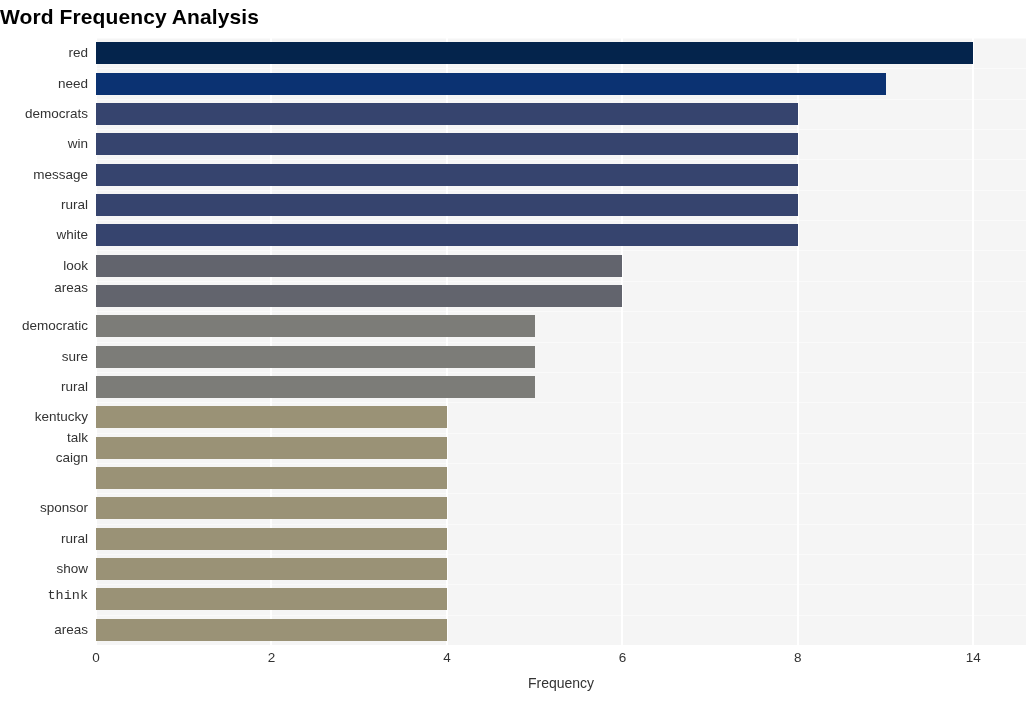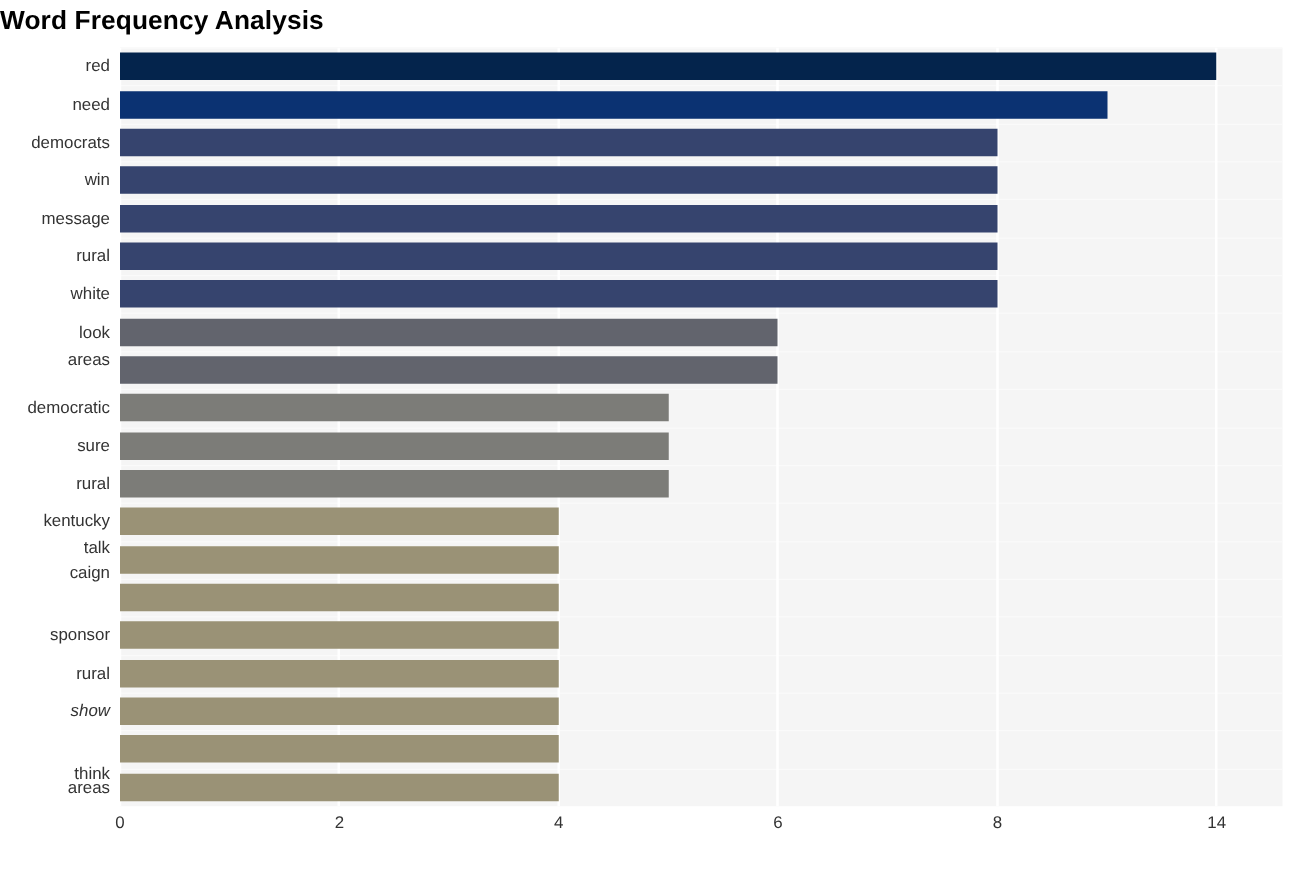--- a/index.html
+++ b/index.html
@@ -184,28 +184,29 @@
       <div class="ylabel" style="top: 220.625px;">look</div>
       <div class="ylabel" style="top: 243px;">areas</div>
       <div class="ylabel" style="top: 281.325px; padding-left: 45px;">democratic</div>
       <div class="ylabel" style="top: 311.675px;">sure</div>
       <div class="ylabel" style="top: 342.025px;">rural</div>
       <div class="ylabel" style="top: 372.375px;">kentucky</div>
       <div class="ylabel" style="top: 393px;">talk</div>
       <div class="ylabel" style="top: 413px;">caign</div>
       <div class="ylabel" style="top: 463.425px;">sponsor</div>
       <div class="ylabel" style="top: 493.775px;">rural</div>
-      <div class="ylabel" style="top: 524.125px; font-style: italic;">show</div>
-      <div class="ylabel" style="top: 574px;">think</div>
+      <div class="ylabel" style="top: 524.125px;">show</div>
+      <div class="ylabel" style="top: 551px; font-family: Liberation Mono, monospace;">think</div>
       <div class="ylabel" style="top: 584.825px;">areas</div>
     </div>
 
   <div id="x-labels">
       <div class="xlabel" style="left: 0px;">0</div>
       <div class="xlabel" style="left: 175.472px;">2</div>
       <div class="xlabel" style="left: 350.943px;">4</div>
       <div class="xlabel" style="left: 526.415px;">6</div>
       <div class="xlabel" style="left: 701.887px;">8</div>
       <div class="xlabel" style="left: 877.358px;">14</div>
     </div>
 
+  <div id="x-axis-title">Frequency</div>
 
 </div>
 
 </body></html>

